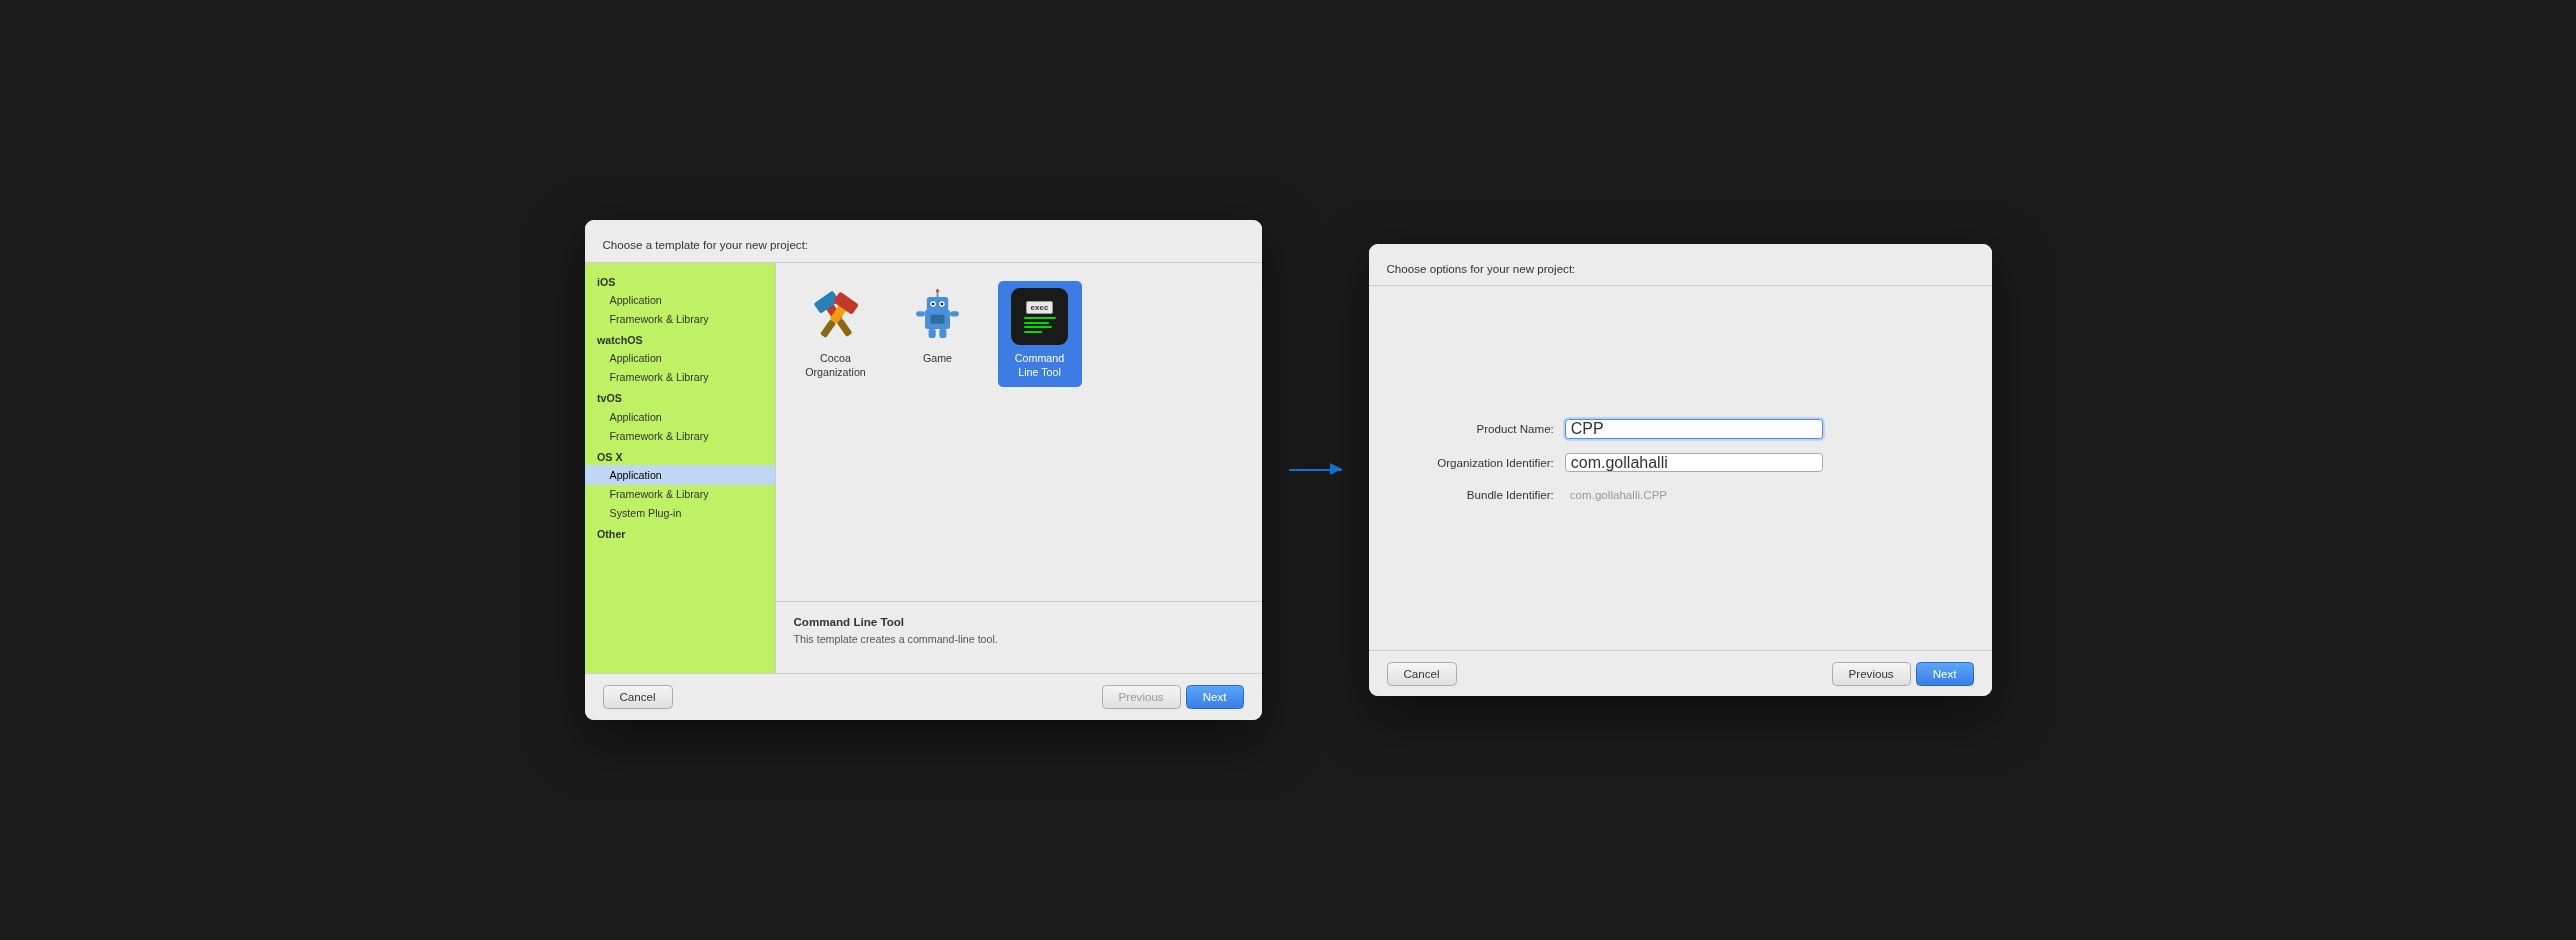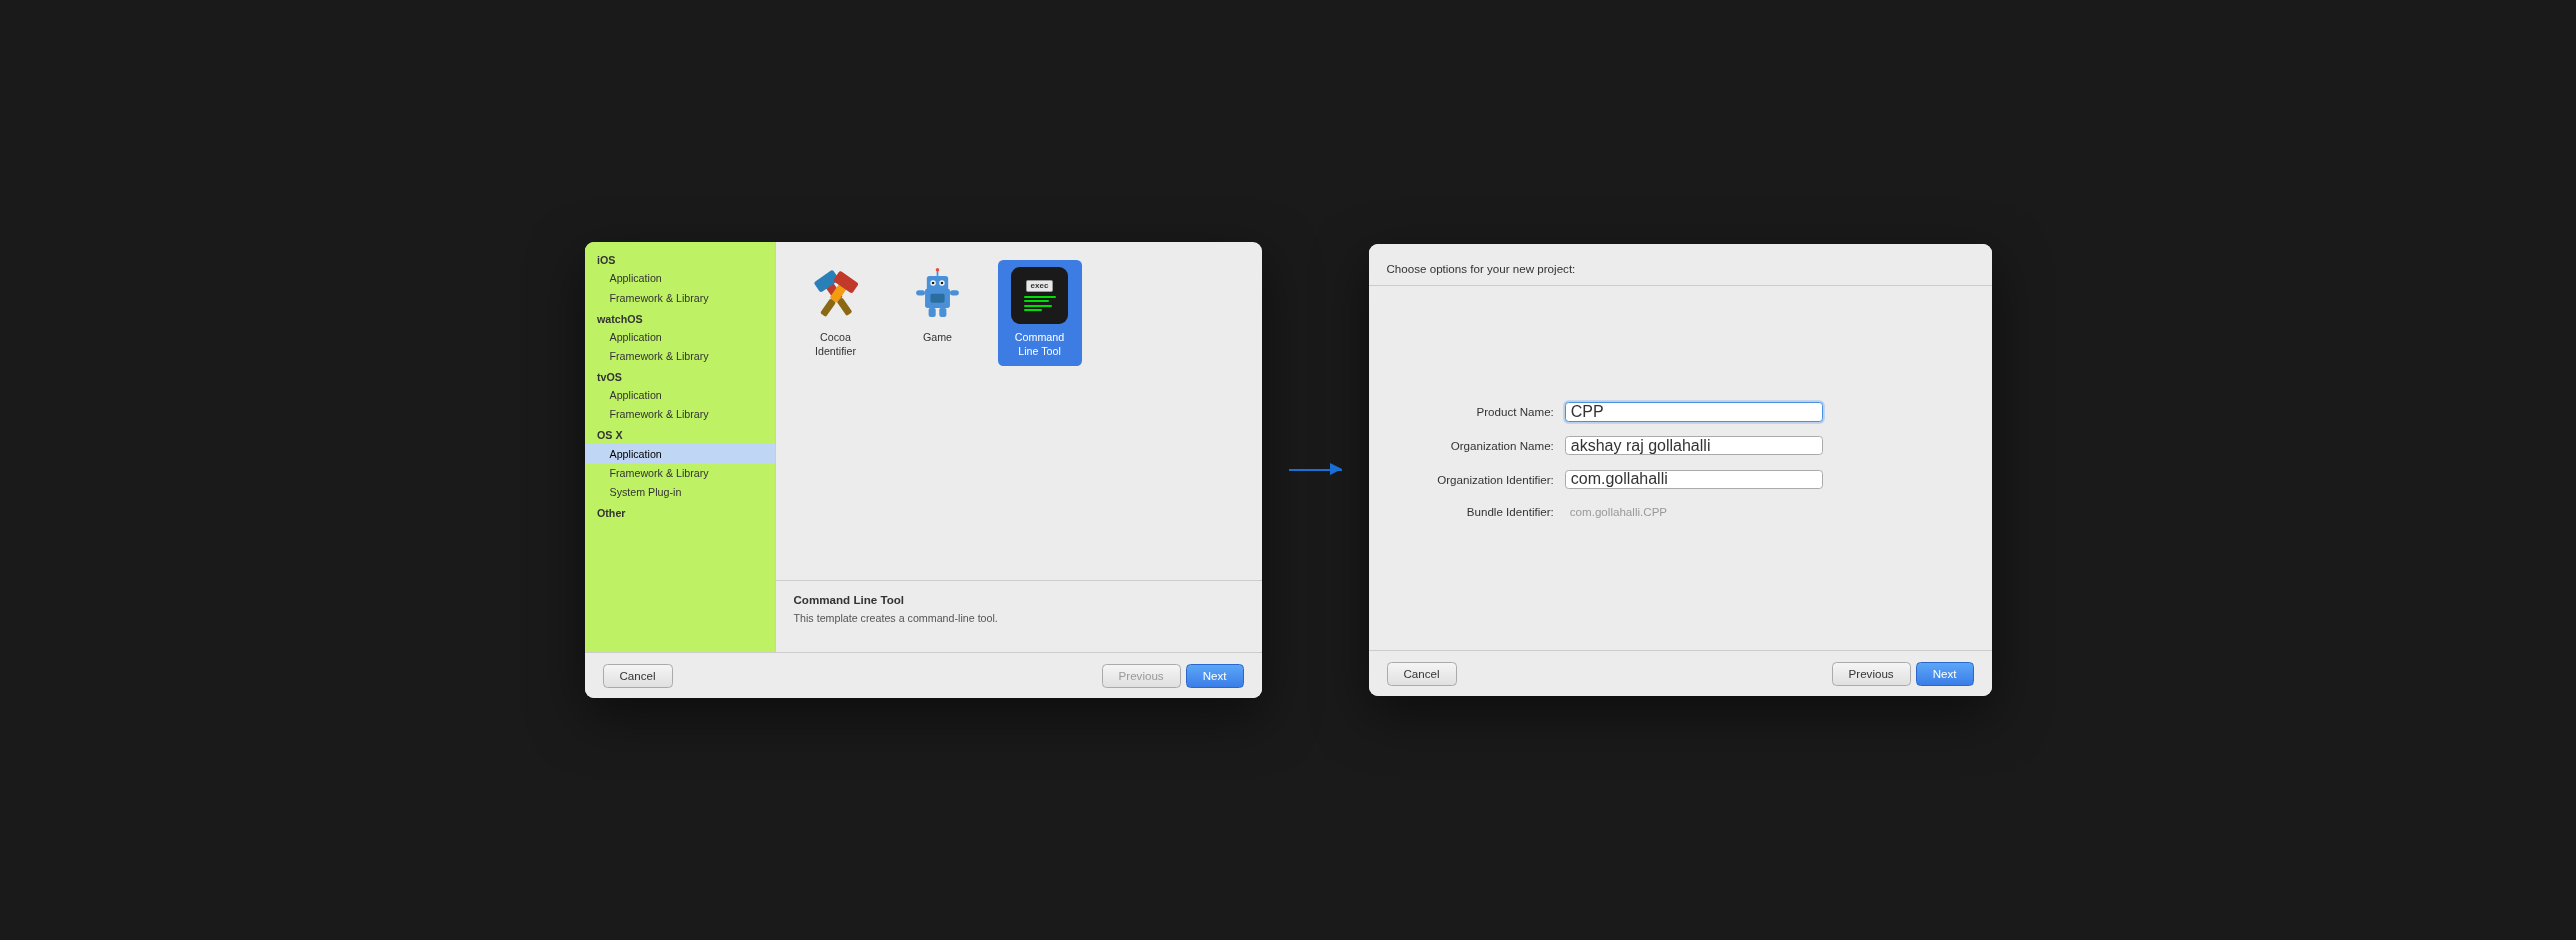--- a/index.html
+++ b/index.html
@@ -320,20 +320,21 @@
     }
 
     .spacer { flex: 1; }
   </style>
 </head>
 <body>
 
 <div class="container">
 
   <div class="dialog dialog-left">
+    <div class="dialog-title">Choose a template for your new project:</div>
     <div class="dialog-body">
 
       <div class="sidebar">
 
         <div class="sidebar-section-header">iOS</div>
         <div class="sidebar-item">Application</div>
         <div class="sidebar-item">Framework &amp; Library</div>
 
         <div class="sidebar-section-header">watchOS</div>
         <div class="sidebar-item">Application</div>
@@ -364,21 +365,21 @@
                   <rect x="29" y="38" width="8" height="20" rx="2" fill="#8B6914"></rect>
                 </g>
 
                 <g transform="rotate(35, 32, 32)">
                   <rect x="28" y="10" width="10" height="28" rx="2" fill="#f39c12"></rect>
                   <rect x="20" y="6" width="26" height="14" rx="3" fill="#c0392b"></rect>
                   <rect x="29" y="38" width="8" height="20" rx="2" fill="#8B6914"></rect>
                 </g>
               </svg>
             </div>
-            <div class="template-label">Cocoa Identifier</div>
+            <div class="template-label">Cocoa Organization</div>
           </div>
 
           <div class="template-item">
             <div class="template-icon">
               <svg width="57" height="57" viewBox="0 0 64 64">
 
                 <rect x="18" y="24" width="28" height="22" rx="3" fill="#4a90d9"></rect>
 
                 <rect x="20" y="10" width="24" height="16" rx="3" fill="#4a90d9"></rect>
 
@@ -445,24 +446,20 @@
 
     <div class="right-dialog-body">
       <div class="spacer"></div>
       <div class="form-area">
 
         <div class="form-row">
           <div class="form-label">Product Name:</div>
           <input class="form-input highlighted" type="text" value="CPP" style="">
         </div>
 
-        <div class="form-row">
-          <div class="form-label">Organization Name:</div>
-          <input class="form-input" type="text" value="akshay raj gollahalli" style="">
-        </div>
 
         <div class="form-row">
           <div class="form-label">Organization Identifier:</div>
           <input class="form-input" type="text" value="com.gollahalli" style="">
         </div>
 
         <div class="form-row">
           <div class="form-label">Bundle Identifier:</div>
           <div class="form-static">com.gollahalli.CPP</div>
         </div>

